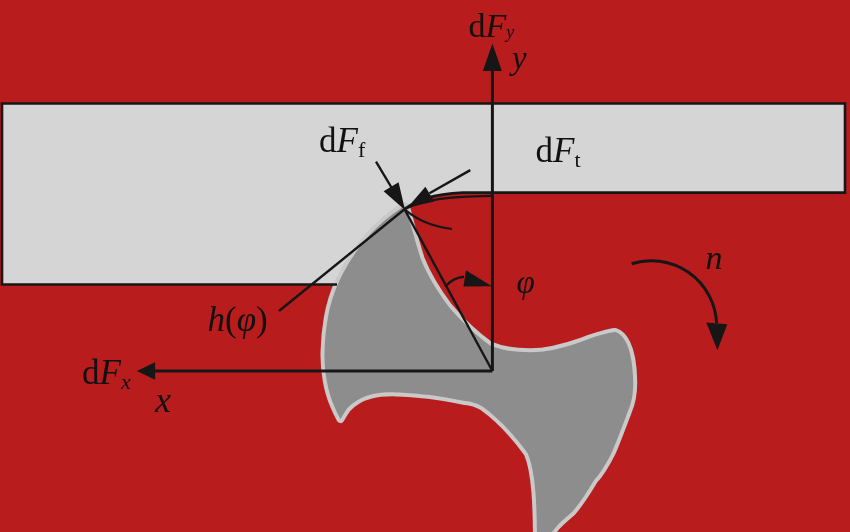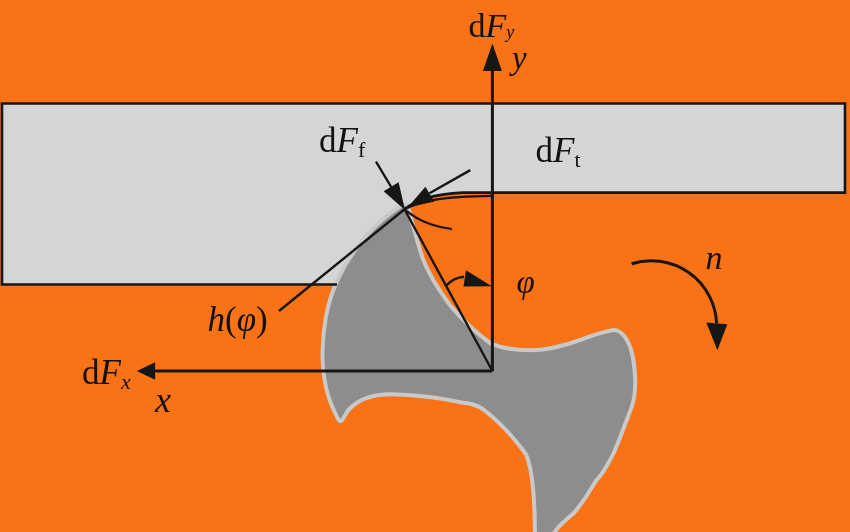--- a/index.html
+++ b/index.html
@@ -1,16 +1,16 @@
 <!DOCTYPE html>
 <html><head>
 <meta charset="utf-8">
 <style>
   html,body{margin:0;padding:0;background:#ffffff;}
-  #wrap{position:relative;width:850px;height:532px;overflow:hidden;background:#f97316;}
+  #wrap{position:relative;width:850px;height:532px;overflow:hidden;background:#b91c1c;}
   svg{display:block;}
   text{font-family:"Liberation Serif", serif;fill:#111;}
 </style>
 </head>
 <body>
 <div id="wrap">
 <svg width="850" height="532" viewBox="0 0 850 532">
 
   <path d="M2,103.5 L845,103.5 L845,192.6 L463,192.6 C432,194.5 417,199.5 404.5,209.3
            C393,219 377,233 364,248 C352,262 344,272 341,284.5 L2,284.5 Z" fill="#d5d5d5" stroke="none"></path>

